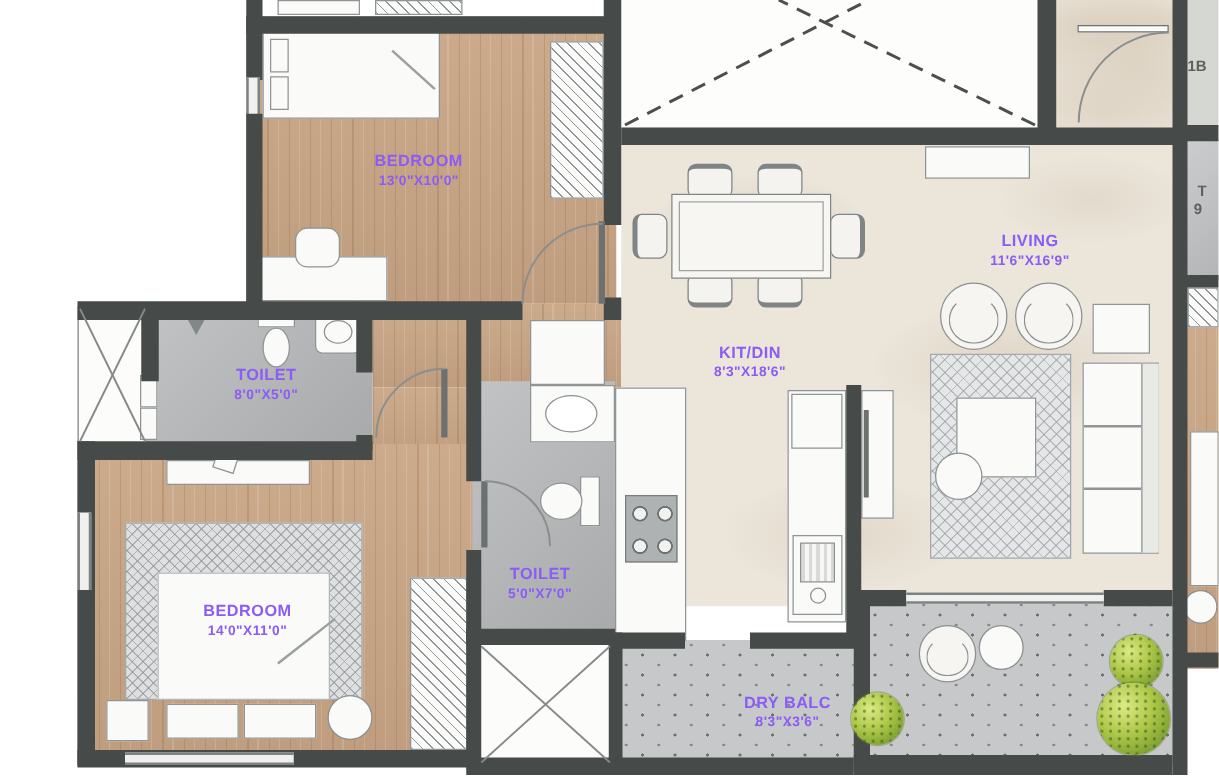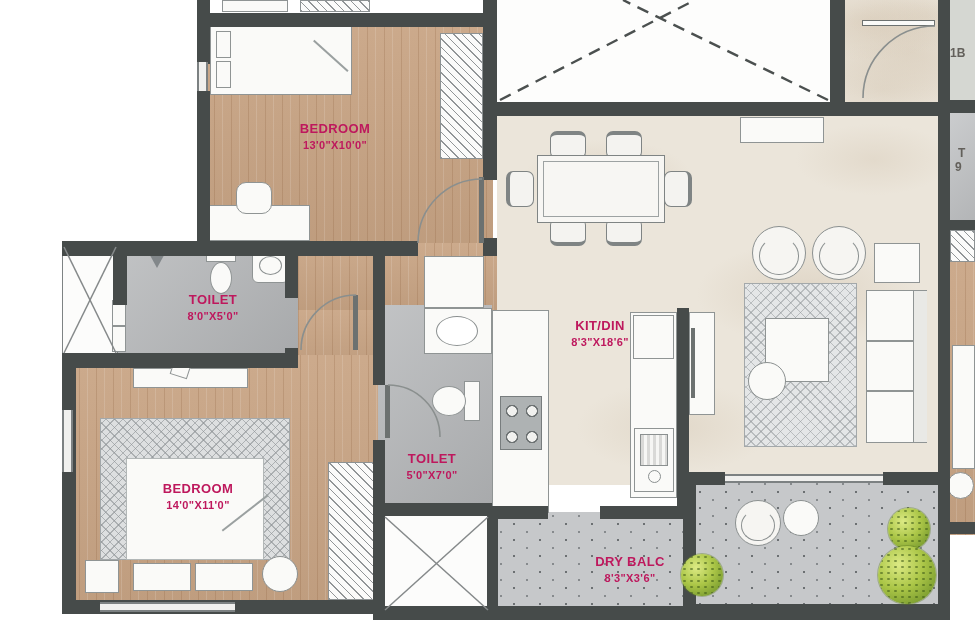--- a/index.html
+++ b/index.html
@@ -51,21 +51,21 @@
     background-image:
       radial-gradient(circle 7px at 11px 14px, #f1f1ef 4.5px, #6d7273 5px 6px, rgba(0,0,0,0) 6.5px),
       radial-gradient(circle 7px at 31px 14px, #f1f1ef 4.5px, #6d7273 5px 6px, rgba(0,0,0,0) 6.5px),
       radial-gradient(circle 7px at 11px 40px, #f1f1ef 4.5px, #6d7273 5px 6px, rgba(0,0,0,0) 6.5px),
       radial-gradient(circle 7px at 31px 40px, #f1f1ef 4.5px, #6d7273 5px 6px, rgba(0,0,0,0) 6.5px);}
   .plant{position:absolute;border-radius:50%;
     background-image:
       radial-gradient(circle, rgba(55,85,20,.55) 1px, rgba(0,0,0,0) 1.5px),
       radial-gradient(circle at 36% 32%, #dcea84, #abc647 45%, #7fa032 78%, #5f7d24 100%);
     background-size:7px 6px,100% 100%;box-shadow:0 0 0 1px rgba(95,125,36,.4);}
-  .lbl{position:absolute;text-align:center;color:#be185d;line-height:1.3;letter-spacing:.4px;}
+  .lbl{position:absolute;text-align:center;color:#8b5cf6;line-height:1.3;letter-spacing:.4px;}
   .lbl .nm{display:block;font-size:13px;font-weight:bold;}
   .lbl .dm{display:block;font-size:11px;font-weight:bold;}
   .edge-txt{position:absolute;color:#63605b;font-size:12px;font-weight:bold;}
   svg.overlay{position:absolute;left:0;top:0;pointer-events:none;}
   .leafline{position:absolute;background:#6c7170;}
 </style>
 </head>
 <body>
 
 <div id="plan">
@@ -232,23 +232,27 @@
     <span class="dm">8'0"X5'0"</span>
   </div>
   <div class="lbl" style="left:128px;top:481px;width:140px;">
     <span class="nm">BEDROOM</span>
     <span class="dm">14'0"X11'0"</span>
   </div>
   <div class="lbl" style="left:362px;top:451px;width:140px;">
     <span class="nm">TOILET</span>
     <span class="dm">5'0"X7'0"</span>
   </div>
-  <div class="lbl" style="left:530px;top:274px;width:140px;margin-top:44px;">
+  <div class="lbl" style="left:530px;top:274px;width:140px;">
     <span class="nm">KIT/DIN</span>
     <span class="dm">8'3"X18'6"</span>
+  </div>
+  <div class="lbl" style="left:754px;top:185px;width:140px;">
+    <span class="nm">LIVING</span>
+    <span class="dm">11'6"X16'9"</span>
   </div>
   <div class="lbl" style="left:565px;top:554px;width:130px;">
     <span class="nm">DRY BALC</span>
     <span class="dm">8'3"X3'6"</span>
   </div>
 
   <div class="edge-txt" style="left:950px;top:46px;">1B</div>
   <div class="edge-txt" style="left:958px;top:146px;">T</div>
   <div class="edge-txt" style="left:955px;top:160px;">9</div>
 

